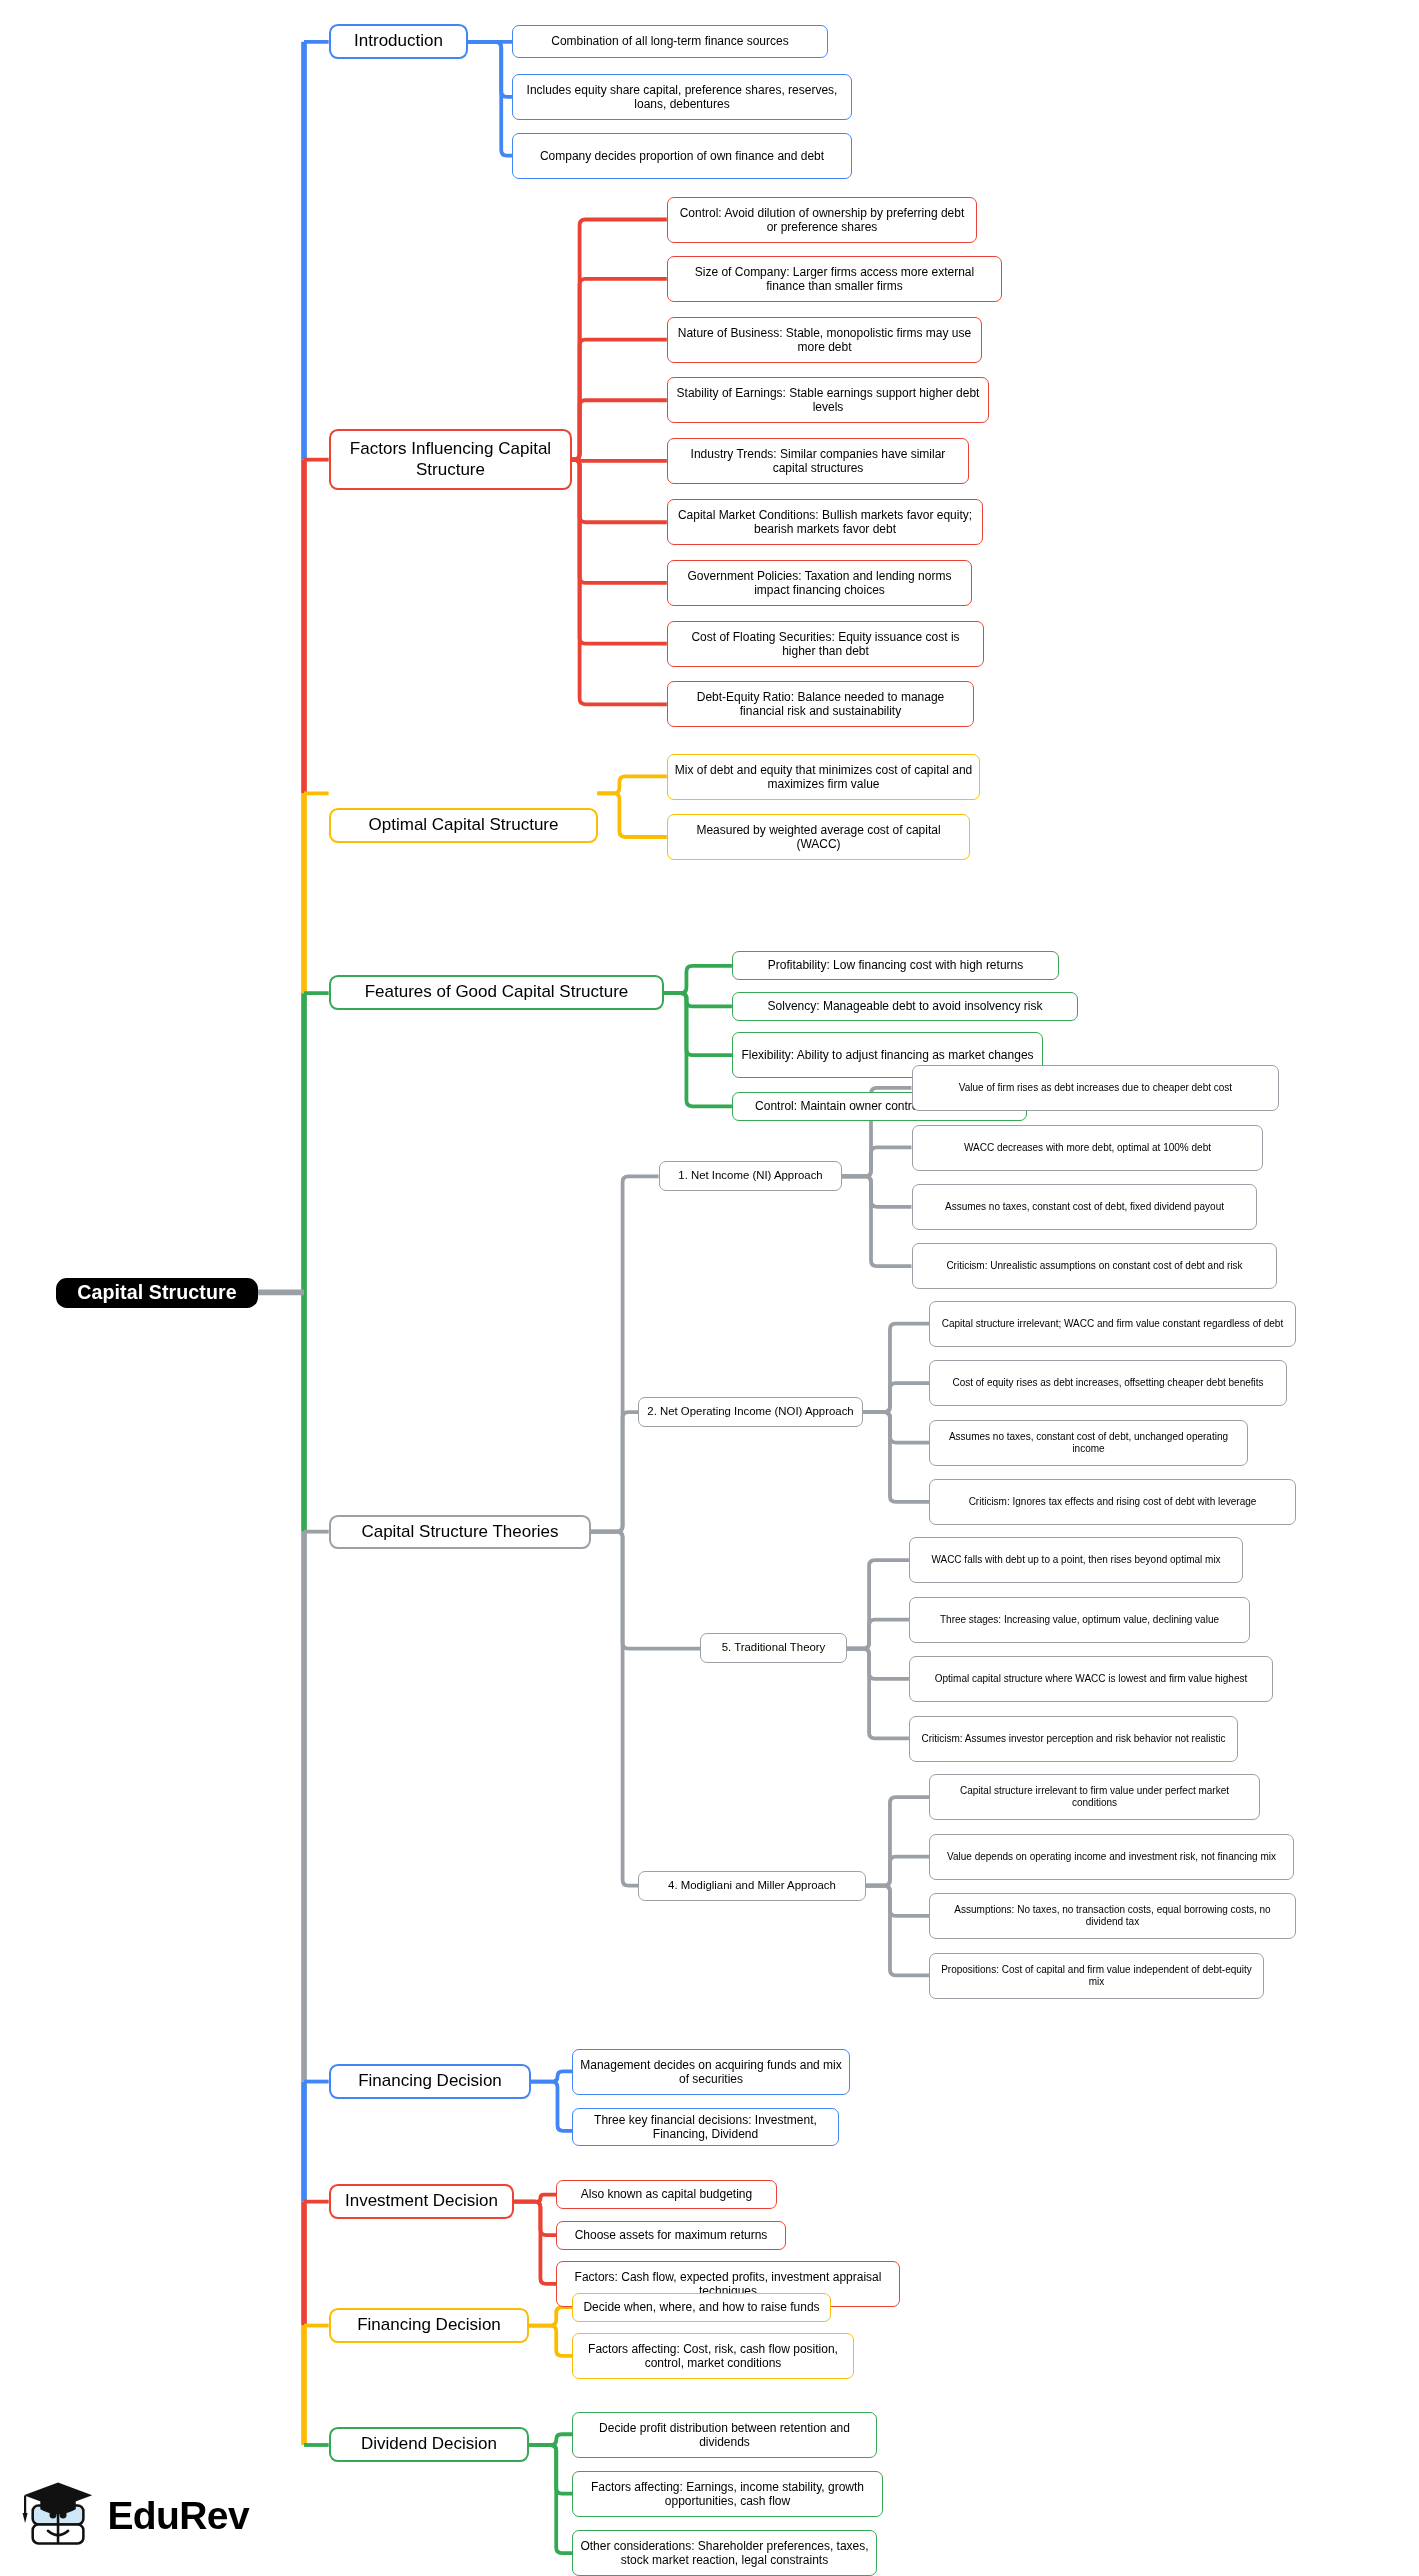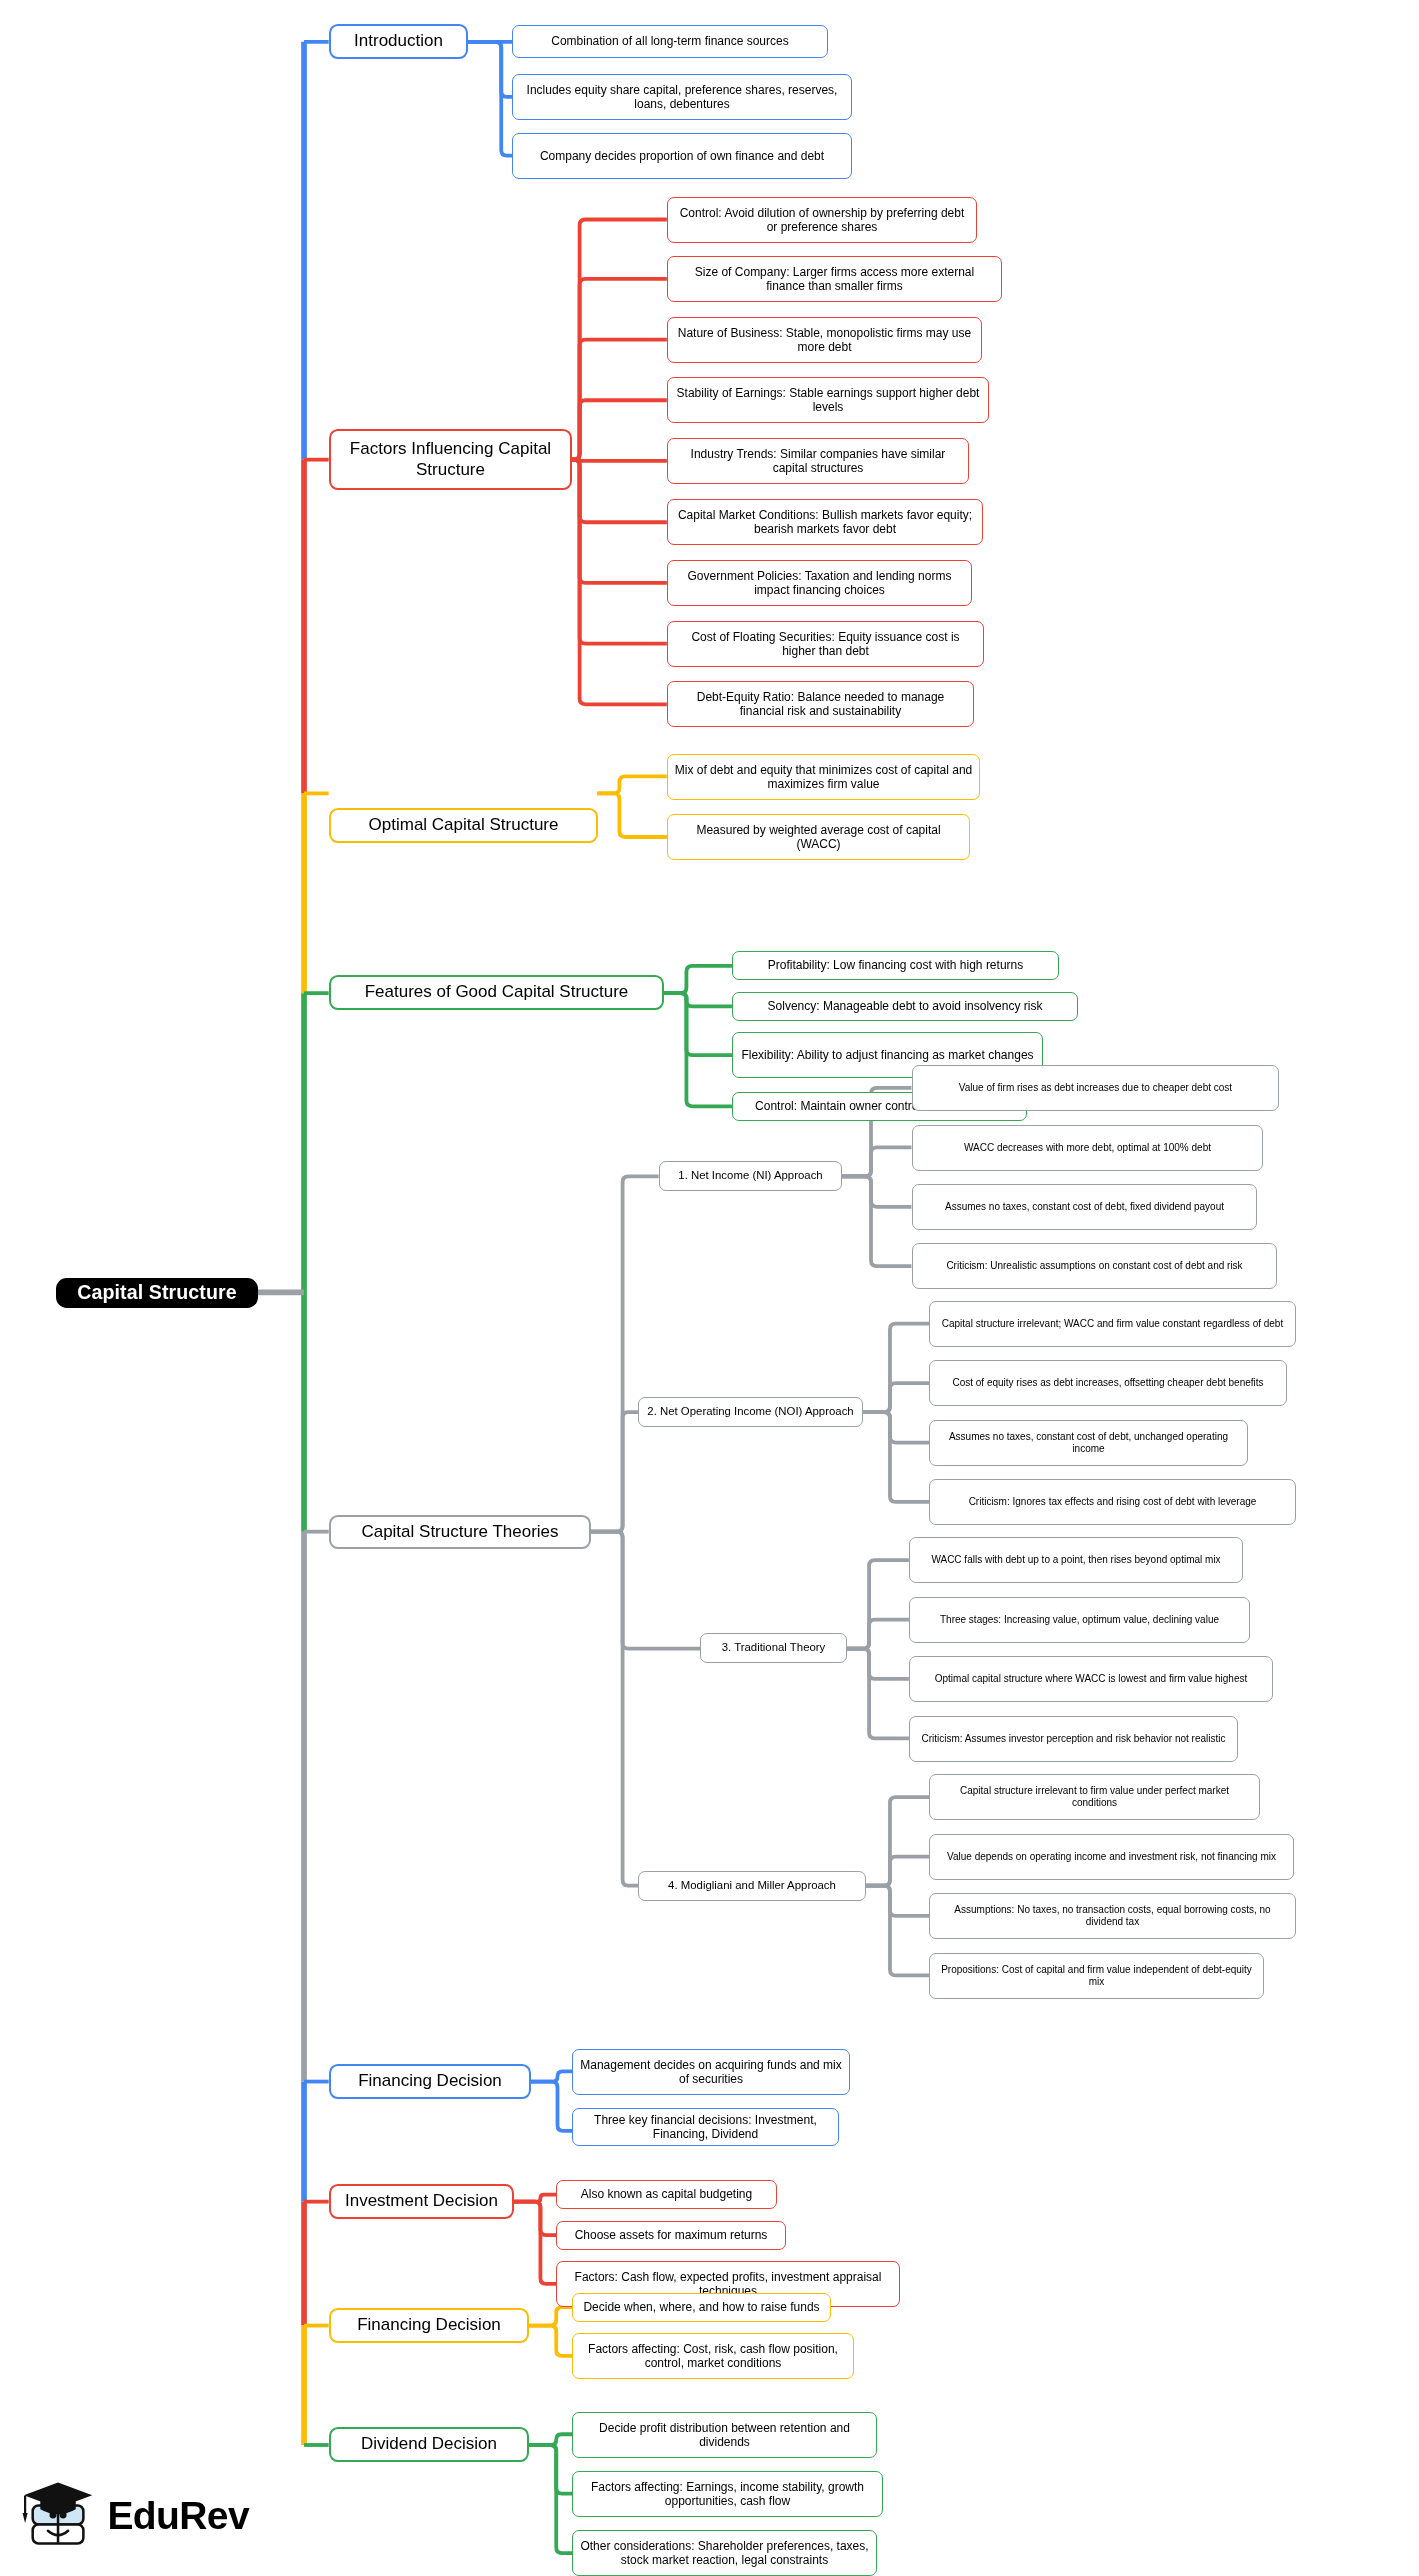--- a/index.html
+++ b/index.html
@@ -156,21 +156,21 @@
       <div class="node theory" style="left: 659px; top: 1161px; width: 183px; height: 30px; border-color: rgb(154, 160, 166);">1. Net Income (NI) Approach</div>
       <div class="node lvl4" style="left: 912px; top: 1065px; width: 367px; height: 46px; border-color: rgb(154, 160, 166);">Value of firm rises as debt increases due to cheaper debt cost</div>
       <div class="node lvl4" style="left: 912px; top: 1125px; width: 351px; height: 46px; border-color: rgb(154, 160, 166);">WACC decreases with more debt, optimal at 100% debt</div>
       <div class="node lvl4" style="left: 912px; top: 1184px; width: 345px; height: 46px; border-color: rgb(154, 160, 166);">Assumes no taxes, constant cost of debt, fixed dividend payout</div>
       <div class="node lvl4" style="left: 912px; top: 1243px; width: 365px; height: 46px; border-color: rgb(154, 160, 166);">Criticism: Unrealistic assumptions on constant cost of debt and risk</div>
       <div class="node theory" style="left: 638px; top: 1397px; width: 225px; height: 30px; border-color: rgb(154, 160, 166);">2. Net Operating Income (NOI) Approach</div>
       <div class="node lvl4" style="left: 929px; top: 1301px; width: 367px; height: 46px; border-color: rgb(154, 160, 166);">Capital structure irrelevant; WACC and firm value constant regardless of debt</div>
       <div class="node lvl4" style="left: 929px; top: 1360px; width: 358px; height: 46px; border-color: rgb(154, 160, 166);">Cost of equity rises as debt increases, offsetting cheaper debt benefits</div>
       <div class="node lvl4" style="left: 929px; top: 1420px; width: 319px; height: 46px; border-color: rgb(154, 160, 166);">Assumes no taxes, constant cost of debt, unchanged operating income</div>
       <div class="node lvl4" style="left: 929px; top: 1479px; width: 367px; height: 46px; border-color: rgb(154, 160, 166);">Criticism: Ignores tax effects and rising cost of debt with leverage</div>
-      <div class="node theory" style="left: 700px; top: 1633px; width: 147px; height: 30px; border-color: rgb(154, 160, 166);">3. Traditional Theory</div>
+      <div class="node theory" style="left: 700px; top: 1633px; width: 147px; height: 30px; border-color: rgb(154, 160, 166);">5. Traditional Theory</div>
       <div class="node lvl4" style="left: 909px; top: 1537px; width: 334px; height: 46px; border-color: rgb(154, 160, 166);">WACC falls with debt up to a point, then rises beyond optimal mix</div>
       <div class="node lvl4" style="left: 909px; top: 1597px; width: 341px; height: 46px; border-color: rgb(154, 160, 166);">Three stages: Increasing value, optimum value, declining value</div>
       <div class="node lvl4" style="left: 909px; top: 1656px; width: 364px; height: 46px; border-color: rgb(154, 160, 166);">Optimal capital structure where WACC is lowest and firm value highest</div>
       <div class="node lvl4" style="left: 909px; top: 1716px; width: 329px; height: 46px; border-color: rgb(154, 160, 166);">Criticism: Assumes investor perception and risk behavior not realistic</div>
       <div class="node theory" style="left: 638px; top: 1871px; width: 228px; height: 30px; border-color: rgb(154, 160, 166);">4. Modigliani and Miller Approach</div>
       <div class="node lvl4" style="left: 929px; top: 1774px; width: 331px; height: 46px; border-color: rgb(154, 160, 166);">Capital structure irrelevant to firm value under perfect market conditions</div>
       <div class="node lvl4" style="left: 929px; top: 1834px; width: 365px; height: 46px; border-color: rgb(154, 160, 166);">Value depends on operating income and investment risk, not financing mix</div>
       <div class="node lvl4" style="left: 929px; top: 1893px; width: 367px; height: 46px; border-color: rgb(154, 160, 166);">Assumptions: No taxes, no transaction costs, equal borrowing costs, no dividend tax</div>
       <div class="node lvl4" style="left: 929px; top: 1953px; width: 335px; height: 46px; border-color: rgb(154, 160, 166);">Propositions: Cost of capital and firm value independent of debt-equity mix</div>
       <div class="node lvl2" style="left: 329px; top: 2064px; width: 202px; height: 35px; border-color: rgb(66, 133, 244);">Financing Decision</div>

